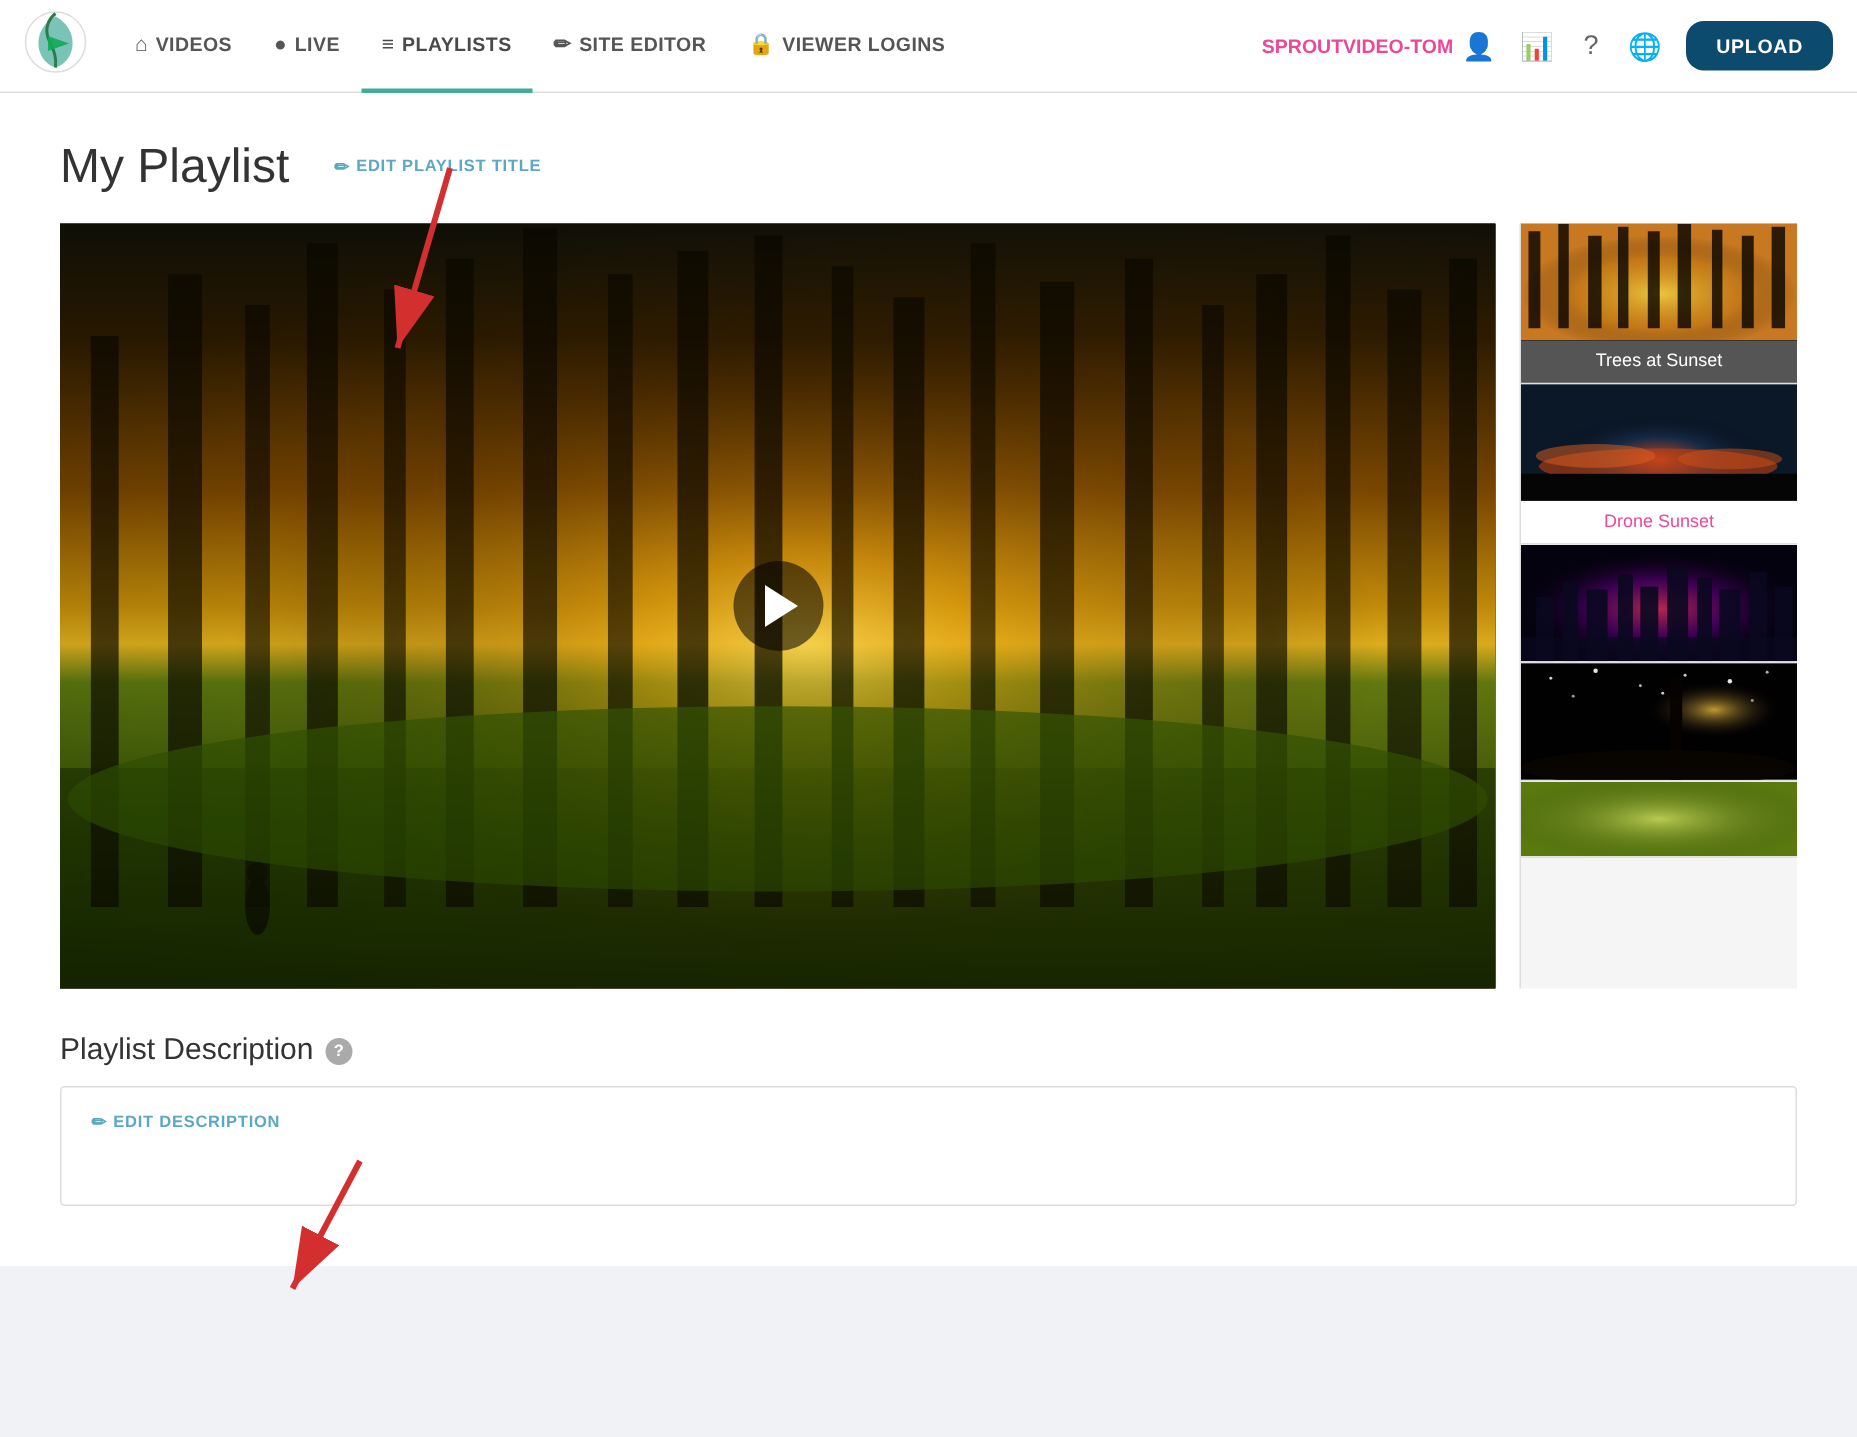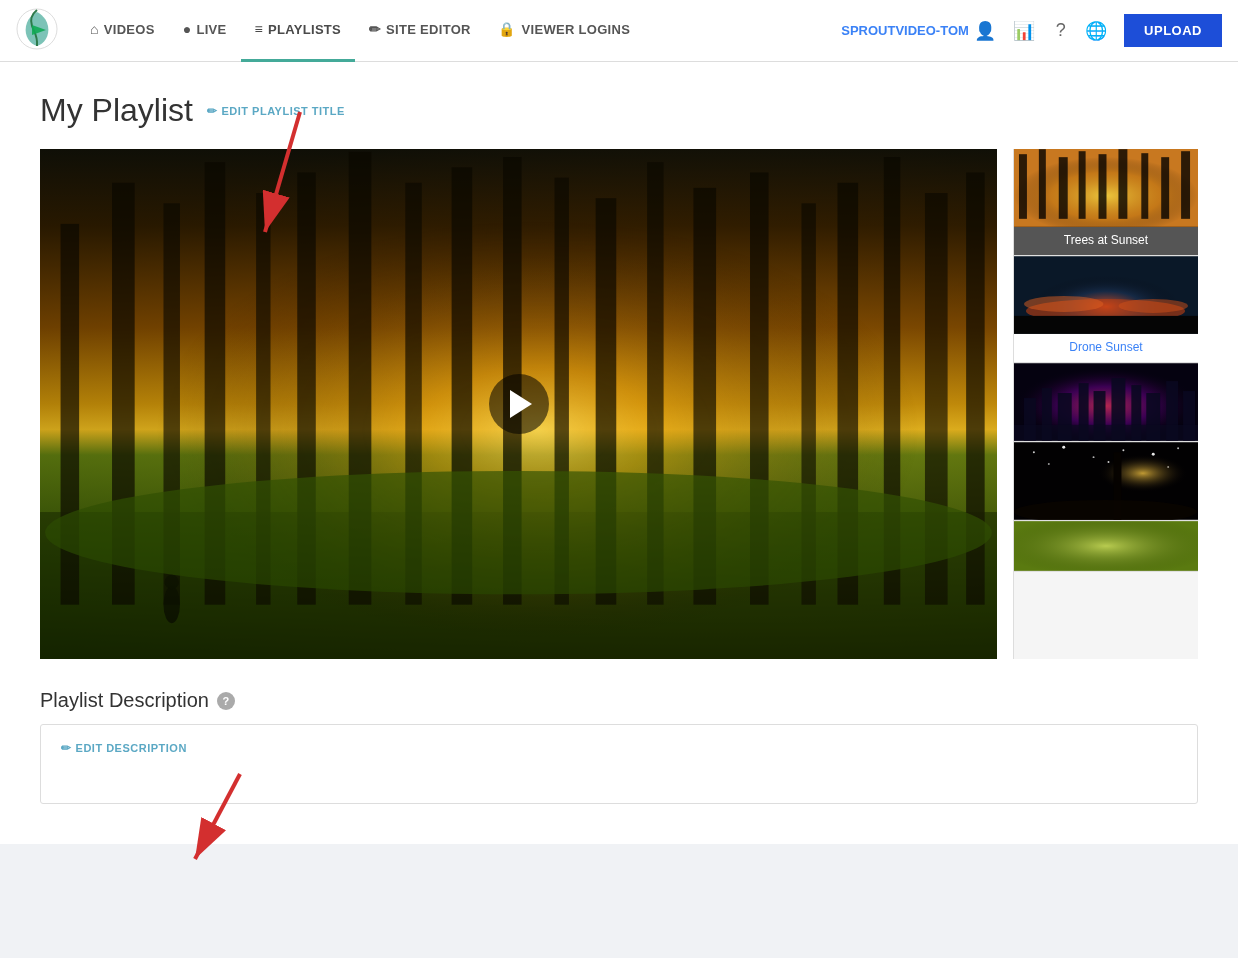--- a/index.html
+++ b/index.html
@@ -47,56 +47,56 @@
     .nav-link-icon { font-size: 14px; }
     .nav-right {
       display: flex;
       align-items: center;
       gap: 12px;
     }
     .nav-user {
       display: flex;
       align-items: center;
       gap: 6px;
-      color: #3b82f6;
+      color: #ec4899;
       font-size: 13px;
       font-weight: 600;
       cursor: pointer;
     }
     .nav-icon-btn {
       color: #666;
       font-size: 18px;
       cursor: pointer;
       padding: 4px;
     }
     .upload-btn {
-      background: #1d4ed8;
+      background: #0c4a6e;
       color: #fff;
       border: none;
-      border-radius: 0;
+      border-radius: 12px;
       padding: 9px 20px;
       font-size: 13px;
       font-weight: 700;
       letter-spacing: 0.5px;
       cursor: pointer;
       text-transform: uppercase;
     }
 
     
     .content {
       background: #fff;
       margin: 0;
       padding: 30px 40px 40px 40px;
     }
 
     
     .playlist-title-row {
       display: flex;
       align-items: center;
-      gap: 14px;
+      gap: 30px;
       margin-bottom: 20px;
       position: relative;
     }
     .playlist-title {
       font-size: 32px;
       font-weight: 400;
       color: #333;
     }
     .edit-playlist-title-link {
       display: flex;
@@ -183,21 +183,21 @@
     .playlist-item.active { background: #555; }
     .playlist-item-thumb-bg {
       width: 100%;
       height: 78px;
       display: block;
     }
     .playlist-item-label {
       text-align: center;
       padding: 6px 4px 8px;
       font-size: 12px;
-      color: #3b82f6;
+      color: #ec4899;
       background: #fff;
     }
     .playlist-item.active .playlist-item-label {
       background: #555;
       color: #fff;
     }
 
     
     .thumb-sunset { background: linear-gradient(to bottom, #c87820 0%, #e8a010 30%, #f0c030 50%, #1a0a00 100%); }
 

